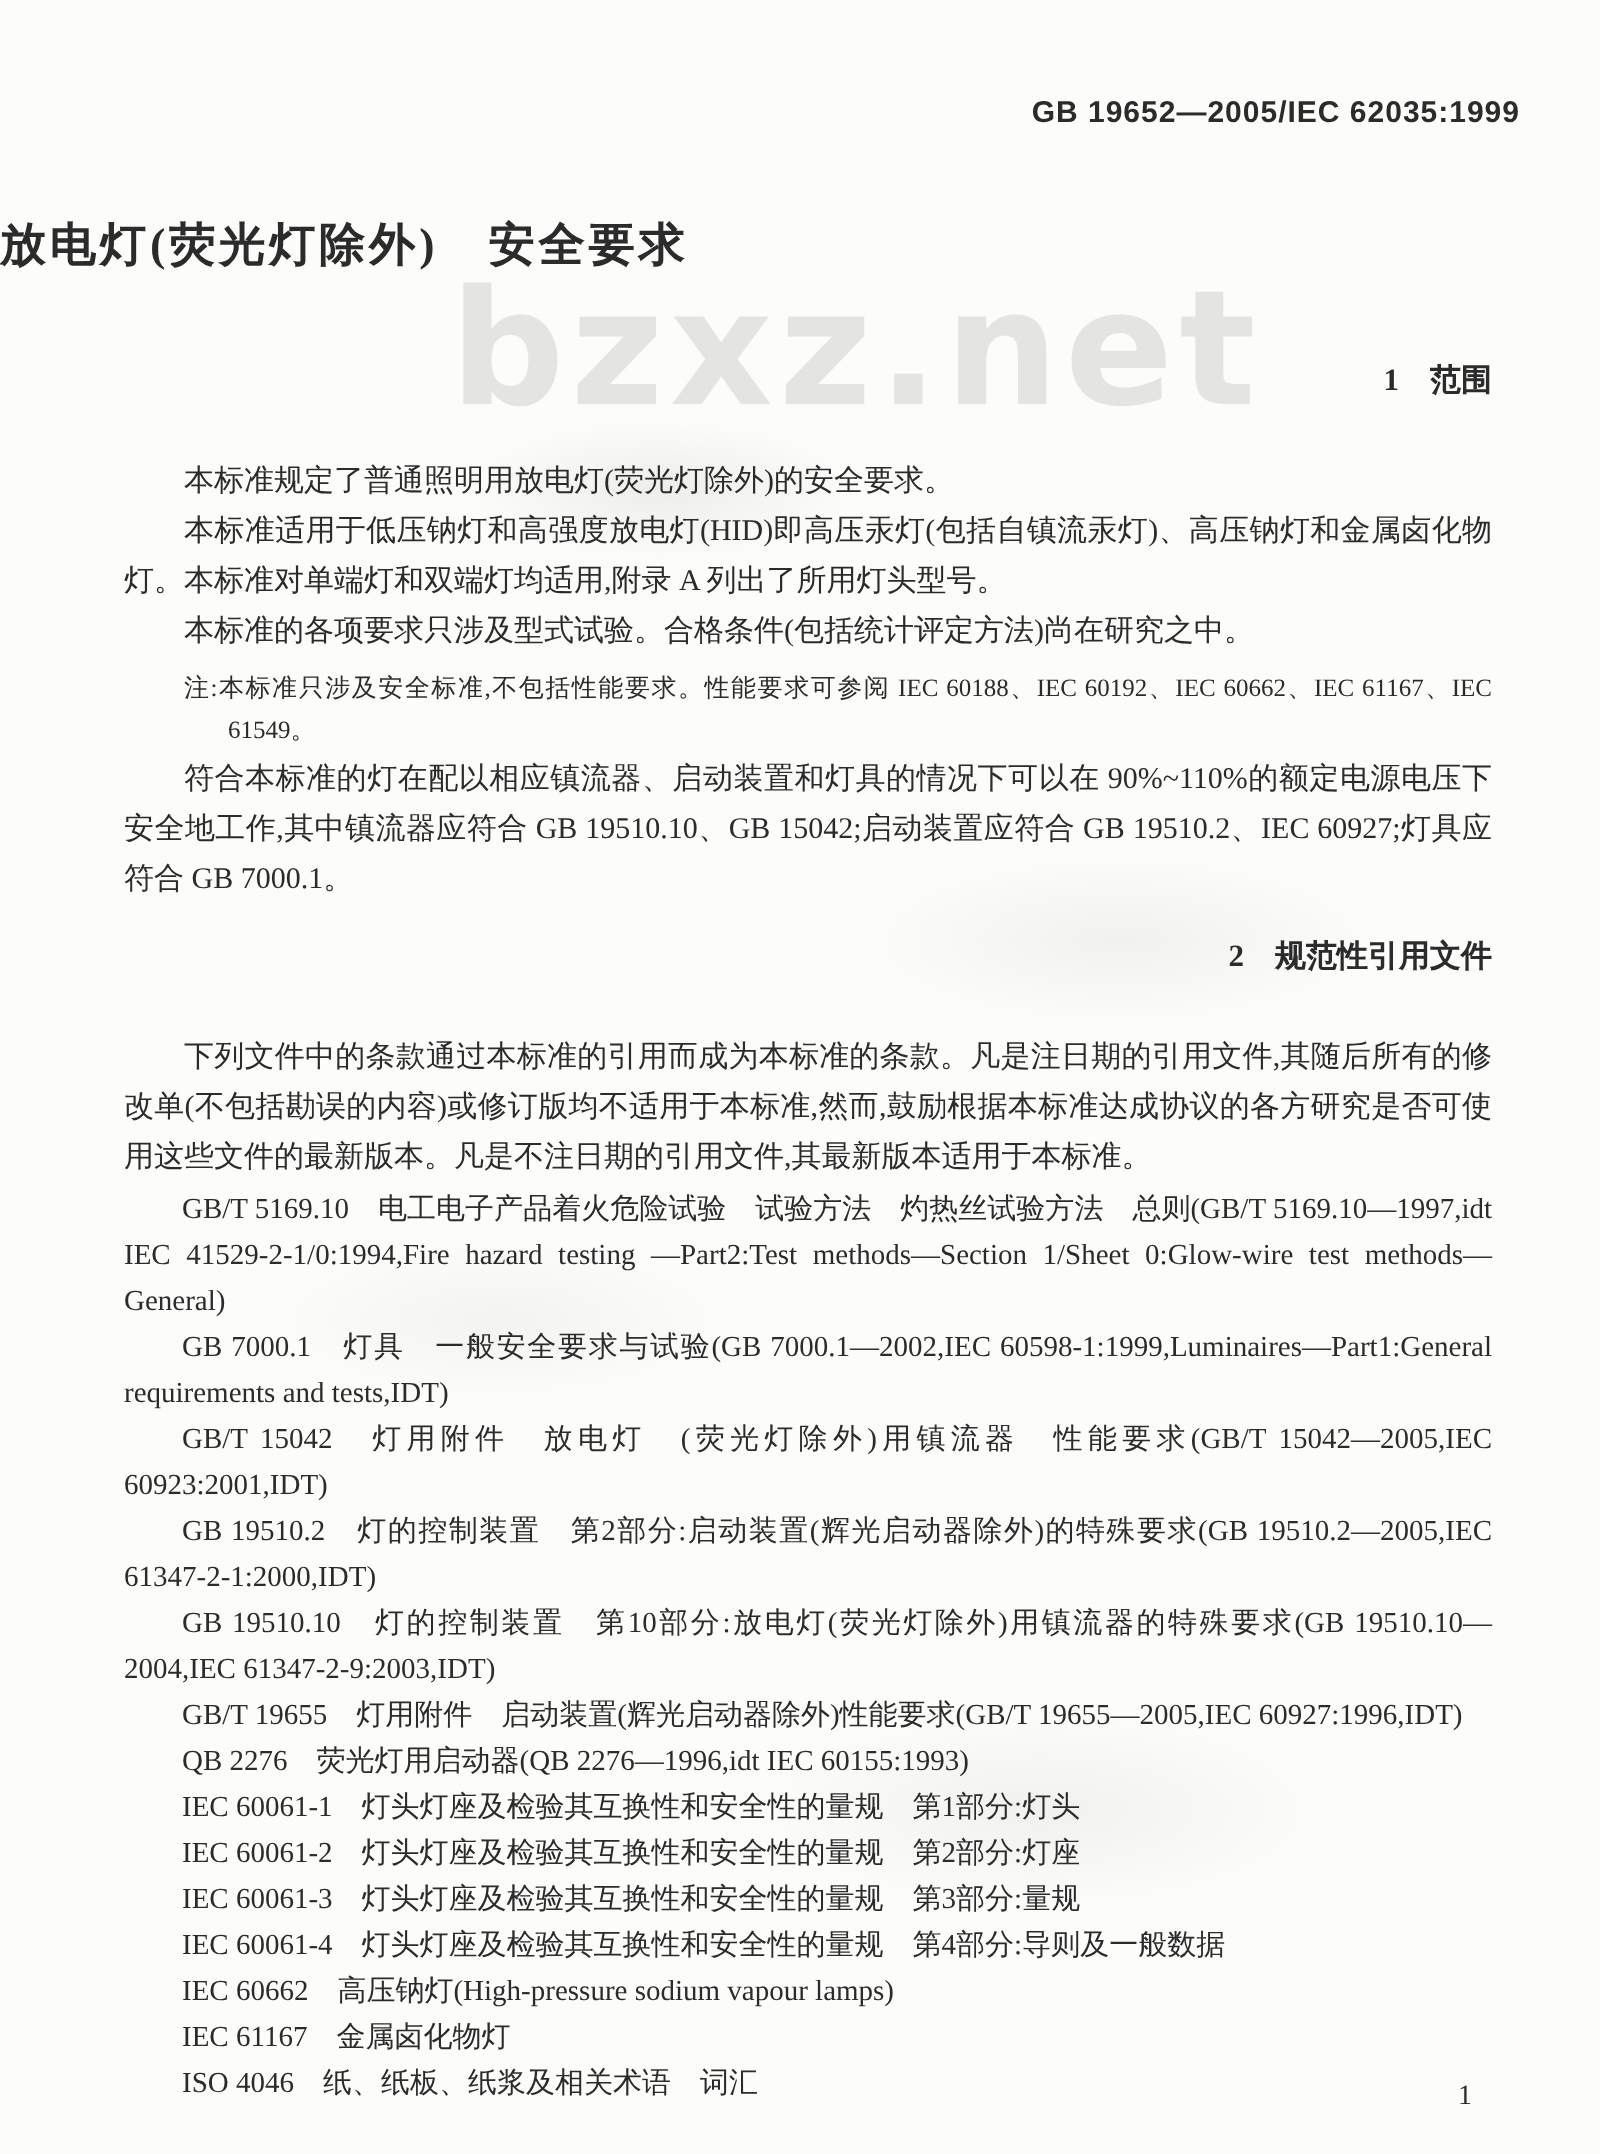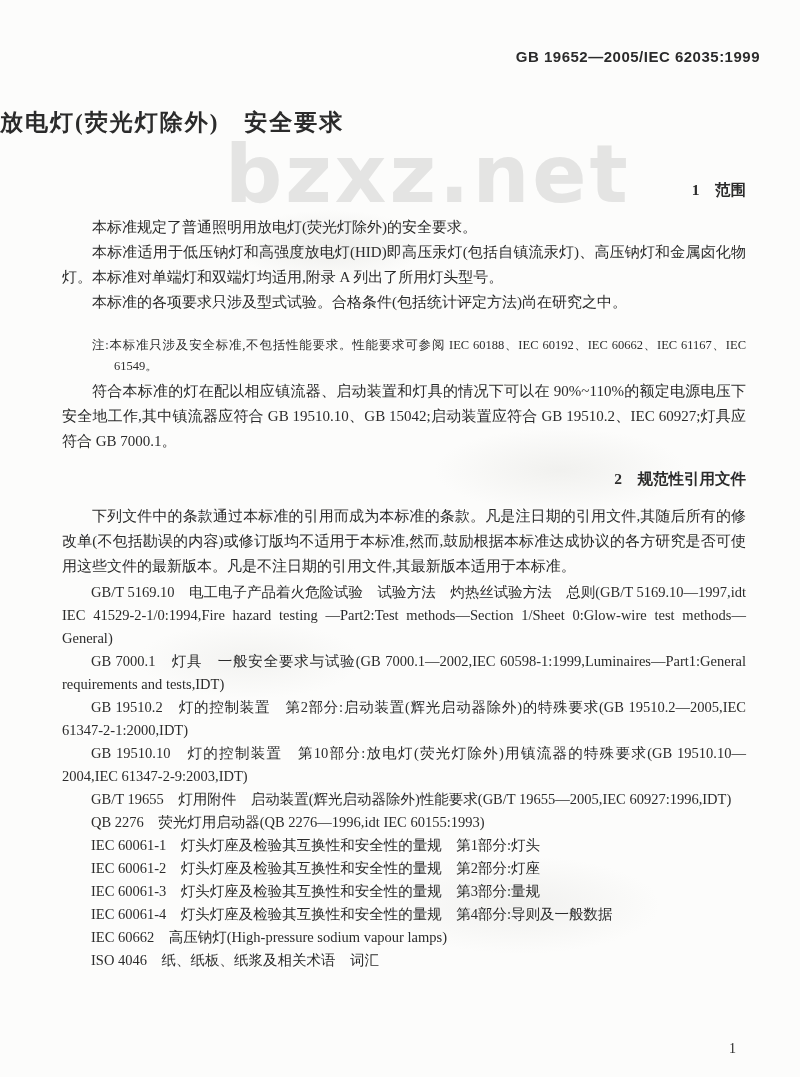--- a/index.html
+++ b/index.html
@@ -67,24 +67,24 @@
     margin-top: 15px;
   }
   p.body {
     margin: 0;
     font-size: 15px;
     line-height: 25px;
     text-align: justify;
     text-indent: 2em;
   }
   p.body.first {
-    margin-top: 14px;
+    margin-top: 28px;
   }
   p.note {
-    margin: 20px 0 2px 0;
+    margin: 5px 0 2px 0;
     font-size: 12.5px;
     line-height: 21px;
     text-align: justify;
     padding-left: 52px;
     text-indent: -22px;
   }
   .refs {
     margin-top: 2px;
   }
   p.ref {
@@ -123,29 +123,31 @@
     <p class="note">注:本标准只涉及安全标准,不包括性能要求。性能要求可参阅 IEC 60188、IEC 60192、IEC 60662、IEC 61167、IEC 61549。</p>
     <p class="body">符合本标准的灯在配以相应镇流器、启动装置和灯具的情况下可以在 90%~110%的额定电源电压下安全地工作,其中镇流器应符合 GB 19510.10、GB 15042;启动装置应符合 GB 19510.2、IEC 60927;灯具应符合 GB 7000.1。</p>
 
     <h2 class="sec-heading second">2　规范性引用文件</h2>
 
     <p class="body first">下列文件中的条款通过本标准的引用而成为本标准的条款。凡是注日期的引用文件,其随后所有的修改单(不包括勘误的内容)或修订版均不适用于本标准,然而,鼓励根据本标准达成协议的各方研究是否可使用这些文件的最新版本。凡是不注日期的引用文件,其最新版本适用于本标准。</p>
 
     <div class="refs">
       <p class="ref">GB/T 5169.10　电工电子产品着火危险试验　试验方法　灼热丝试验方法　总则(GB/T 5169.10—1997,idt IEC 41529-2-1/0:1994,Fire hazard testing —Part2:Test methods—Section 1/Sheet 0:Glow-wire test methods—General)</p>
       <p class="ref">GB 7000.1　灯具　一般安全要求与试验(GB 7000.1—2002,IEC 60598-1:1999,Luminaires—Part1:General requirements and tests,IDT)</p>
+      <p class="ref">GB/T 15042　灯用附件　放电灯　(荧光灯除外)用镇流器　性能要求(GB/T 15042—2005,IEC 60923:2001,IDT)</p>
       <p class="ref">GB 19510.2　灯的控制装置　第2部分:启动装置(辉光启动器除外)的特殊要求(GB 19510.2—2005,IEC 61347-2-1:2000,IDT)</p>
       <p class="ref">GB 19510.10　灯的控制装置　第10部分:放电灯(荧光灯除外)用镇流器的特殊要求(GB 19510.10—2004,IEC 61347-2-9:2003,IDT)</p>
       <p class="ref">GB/T 19655　灯用附件　启动装置(辉光启动器除外)性能要求(GB/T 19655—2005,IEC 60927:1996,IDT)</p>
       <p class="ref">QB 2276　荧光灯用启动器(QB 2276—1996,idt IEC 60155:1993)</p>
       <p class="ref">IEC 60061-1　灯头灯座及检验其互换性和安全性的量规　第1部分:灯头</p>
       <p class="ref">IEC 60061-2　灯头灯座及检验其互换性和安全性的量规　第2部分:灯座</p>
       <p class="ref">IEC 60061-3　灯头灯座及检验其互换性和安全性的量规　第3部分:量规</p>
       <p class="ref">IEC 60061-4　灯头灯座及检验其互换性和安全性的量规　第4部分:导则及一般数据</p>
       <p class="ref">IEC 60662　高压钠灯(High-pressure sodium vapour lamps)</p>
+      <p class="ref">IEC 61167　金属卤化物灯</p>
       <p class="ref">ISO 4046　纸、纸板、纸浆及相关术语　词汇</p>
     </div>
 
   </div>
 
   <div class="page-number">1</div>
 
 </div>
 
 </body></html>

